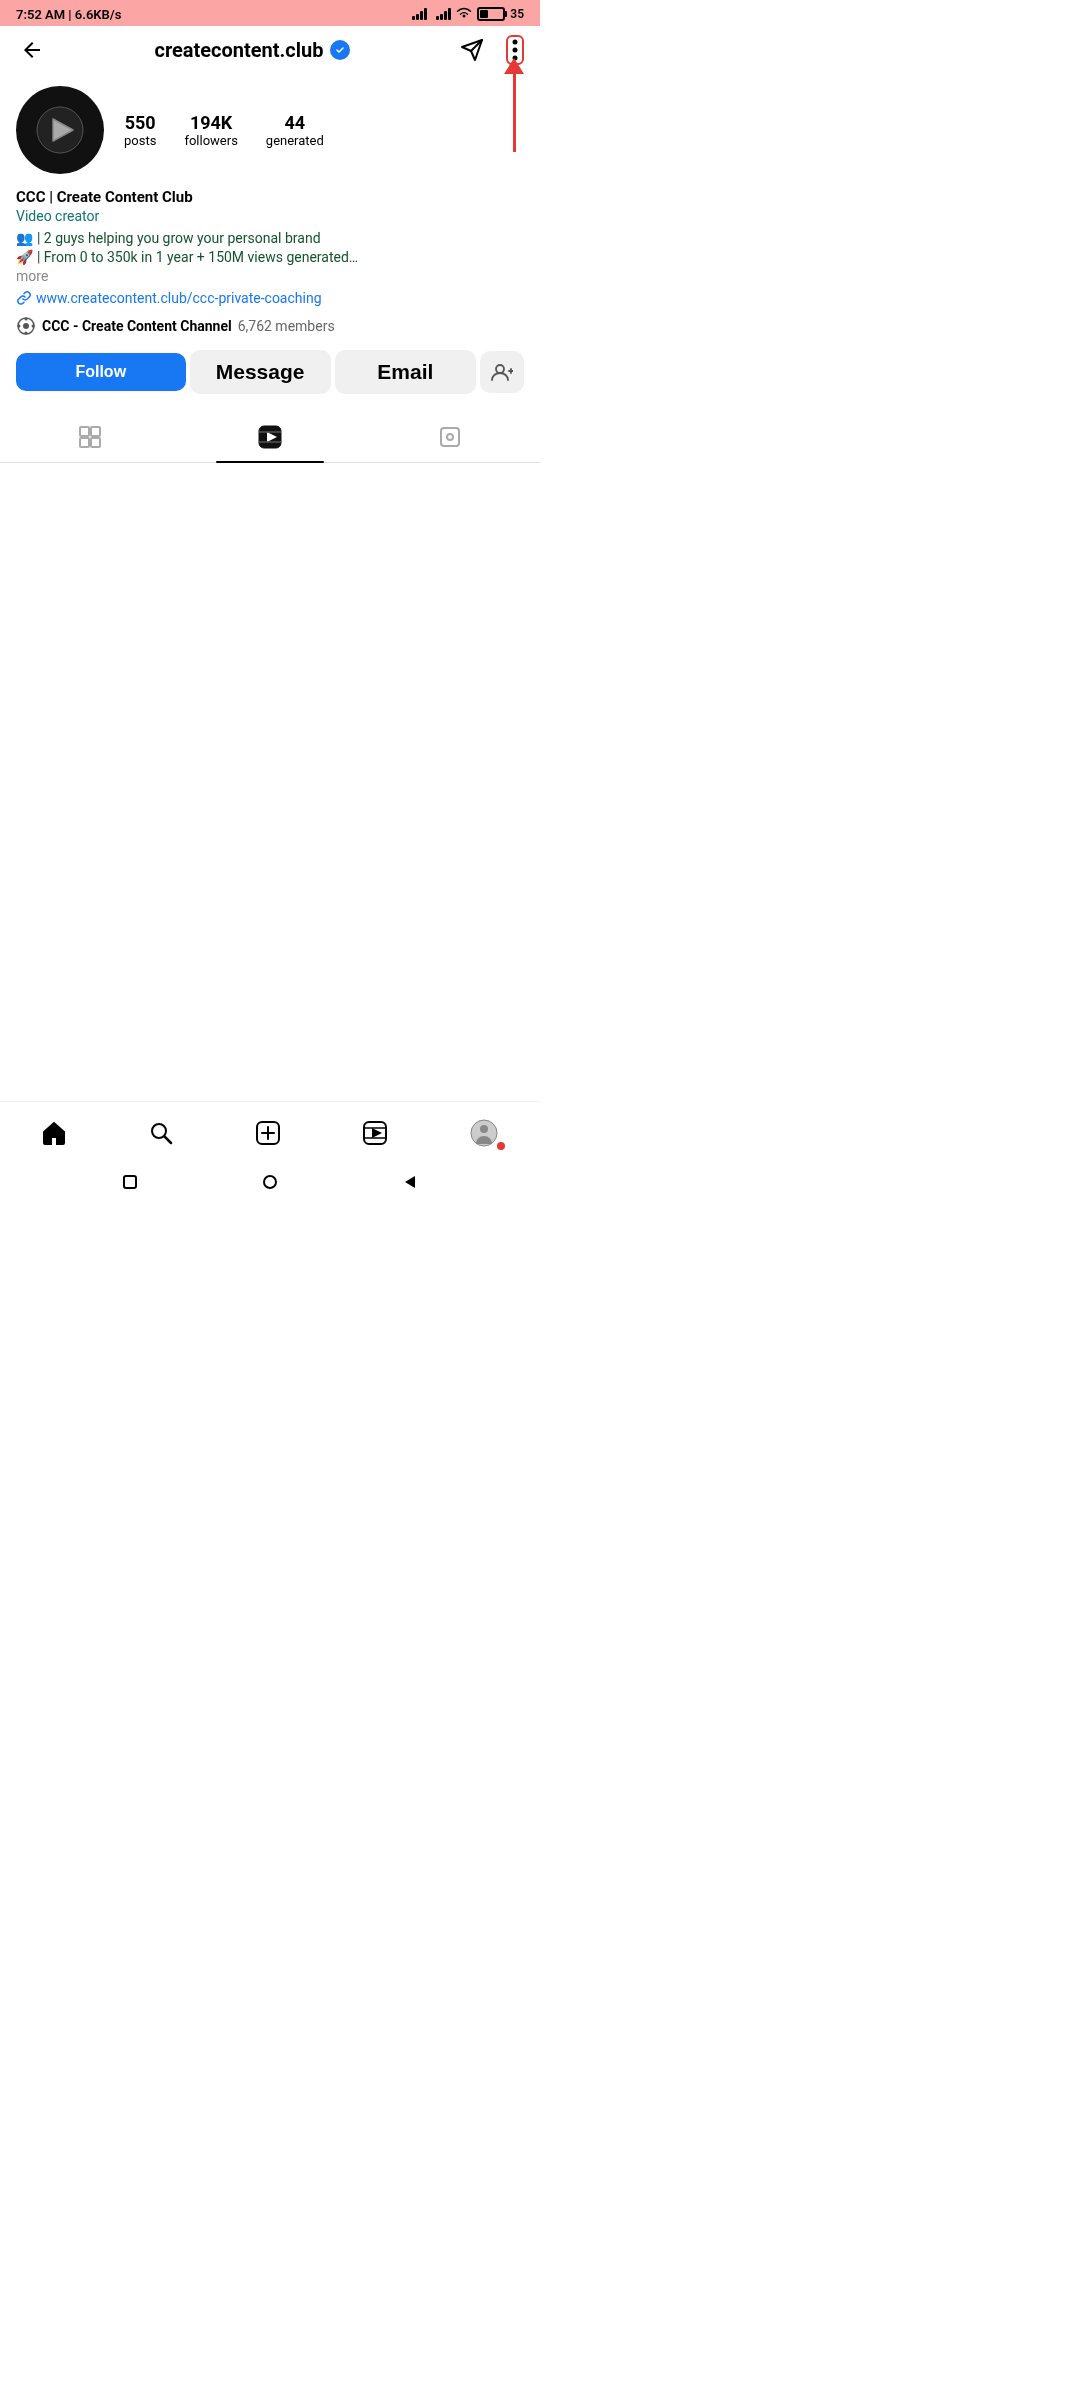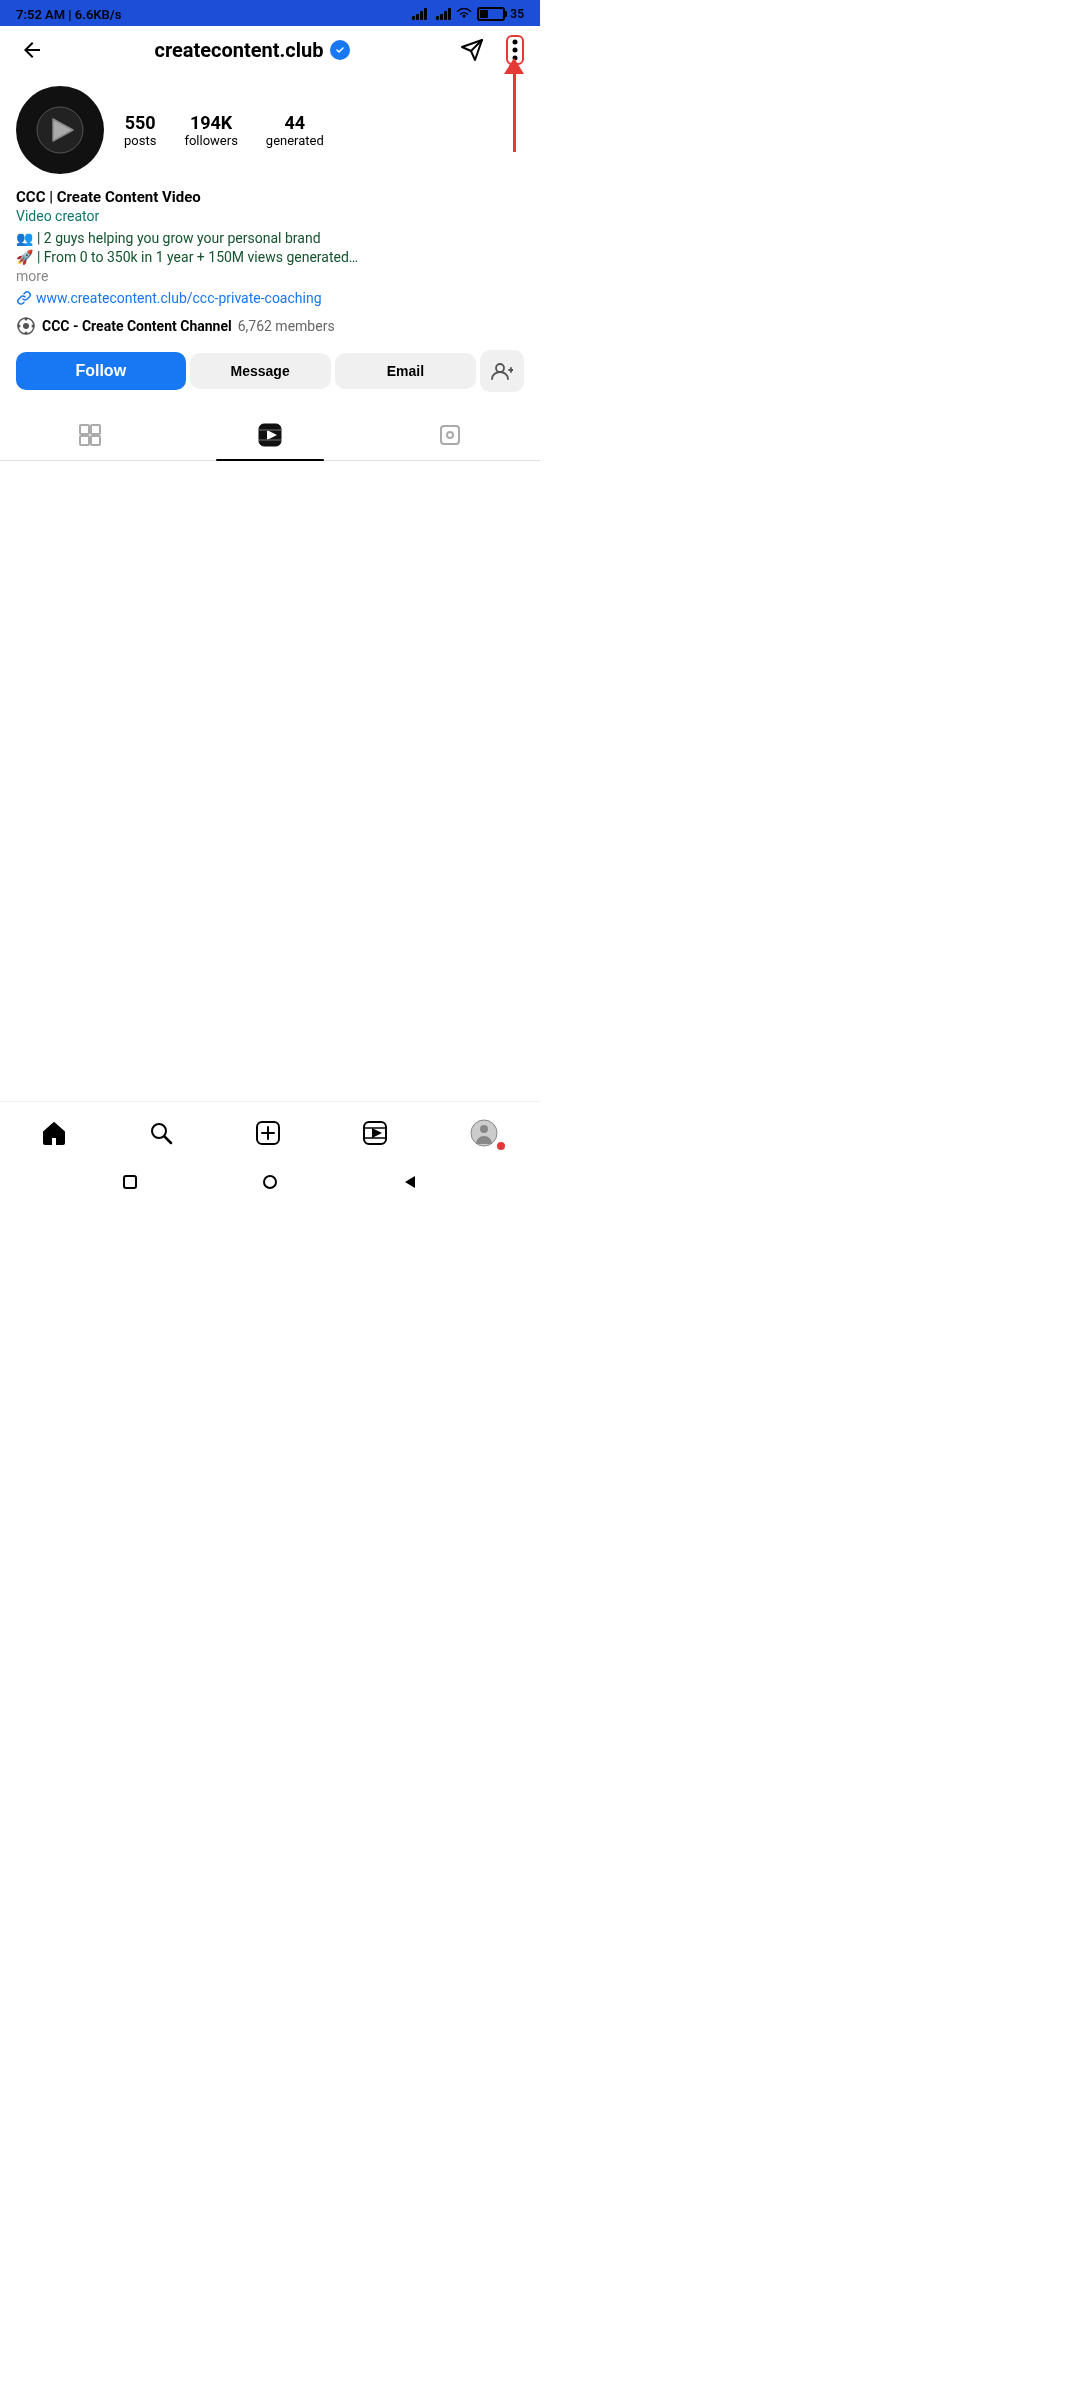--- a/index.html
+++ b/index.html
@@ -15,21 +15,21 @@
 
     
     .status-bar {
       display: flex;
       justify-content: space-between;
       align-items: center;
       padding: 6px 16px 4px 16px;
       font-size: 13px;
       font-weight: 500;
       color: #000;
-      background: #1d4ed8;
+      background: #fca5a5;
     }
     .status-left { font-weight: 600; font-size: 13px; }
     .status-right {
       display: flex;
       align-items: center;
       gap: 5px;
     }
     .signal-bars {
       display: flex;
       align-items: flex-end;
@@ -227,21 +227,21 @@
       font-weight: 600;
       cursor: pointer;
     }
     .btn-outline {
       flex: 1;
       background: #f0f0f0;
       color: #000;
       border: none;
       border-radius: 10px;
       padding: 10px 0;
-      font-size: 14px;
+      font-size: 21px;
       font-weight: 600;
       cursor: pointer;
     }
     .btn-icon {
       width: 44px;
       height: 42px;
       background: #f0f0f0;
       border: none;
       border-radius: 10px;
       display: flex;
@@ -455,21 +455,21 @@
       </div>
       <div class="stat-item">
         <span class="stat-number">44</span>
         <span class="stat-label">generated</span>
       </div>
     </div>
   </div>
 </div>
 
 <div class="bio-section">
-  <div class="bio-name">CCC | Create Content Video</div>
+  <div class="bio-name">CCC | Create Content Club</div>
   <div class="bio-category">Video creator</div>
   <div class="bio-line">👥 | 2 guys helping you grow your personal brand</div>
   <div class="bio-line">🚀 | From 0 to 350k in 1 year + 150M views generated…</div>
   <div class="bio-more">more</div>
   <div class="bio-link">
     <svg width="16" height="16" viewBox="0 0 16 16">
       <path d="M7 9a3 3 0 004.243.05l2-2a3 3 0 00-4.243-4.243l-1 1" stroke="#1877f2" stroke-width="1.5" fill="none" stroke-linecap="round"></path>
       <path d="M9 7a3 3 0 00-4.243-.05l-2 2a3 3 0 004.243 4.243l1-1" stroke="#1877f2" stroke-width="1.5" fill="none" stroke-linecap="round"></path>
     </svg>
     <span>www.createcontent.club/ccc-private-coaching</span>

